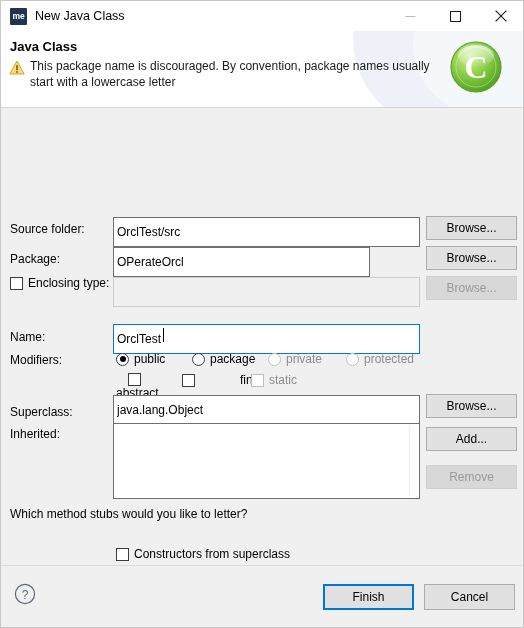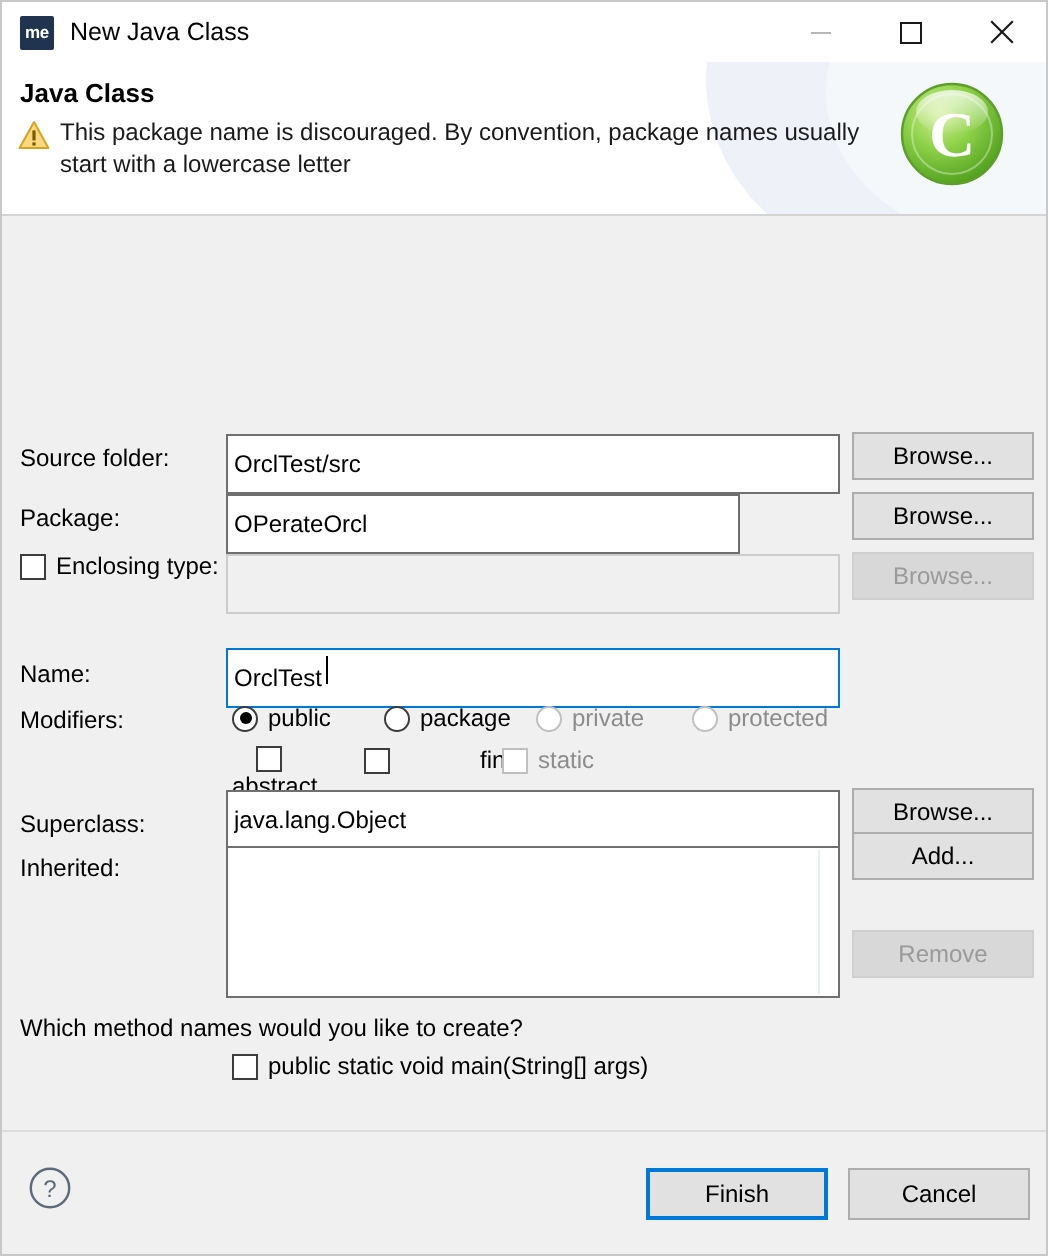--- a/index.html
+++ b/index.html
@@ -418,28 +418,28 @@
     </div>
 
     <div class="lbl" style="left:9px; top:297px;">Superclass:</div>
     <input class="field" style="left: 112px; top: 287px; width: 307px;" value="java.lang.Object">
     <button class="btn" style="left:425px; top:286px;">Browse...</button>
 
     <div class="lbl" style="left:9px; top:319px;">Inherited:</div>
     <div class="listbox" style="left:112px; top:315px; width:307px; height:76px;">
       <div class="listbox-gutter"></div>
     </div>
-    <button class="btn" style="left:425px; top:308px;">Add...</button>
+    <button class="btn" style="left:425px; top:319px;">Add...</button>
     <button class="btn disabled" style="left:425px; top:357px;" disabled="">Remove</button>
 
-    <div class="qtext" style="left:9px; top:399px;">Which method names would you like to create?</div>
-
-    <div class="opt" style="left:115px; top:418px;">
+    <div class="qtext" style="left:9px; top:399px;">Which method stubs would you like to letter?</div>
+
+    <div class="opt" style="left:115px; top:439px;">
       <span class="cbx"></span>
-      <span>public static void main(String[] args)</span>
+      <span>Constructors from superclass</span>
     </div>
     <div class="opt" style="left:115px; top:460px;">
       <span class="cbx on"></span>
       <span>Inherited abstract methods</span>
     </div>
 
     <div class="qtext" style="left:9px; top:481px;">
       <span>Do you want to add comments? (Configure templates and default value </span><a class="link" href="#">here</a><span>)</span>
     </div>
     <div class="opt" style="left:115px; top:502px;">

